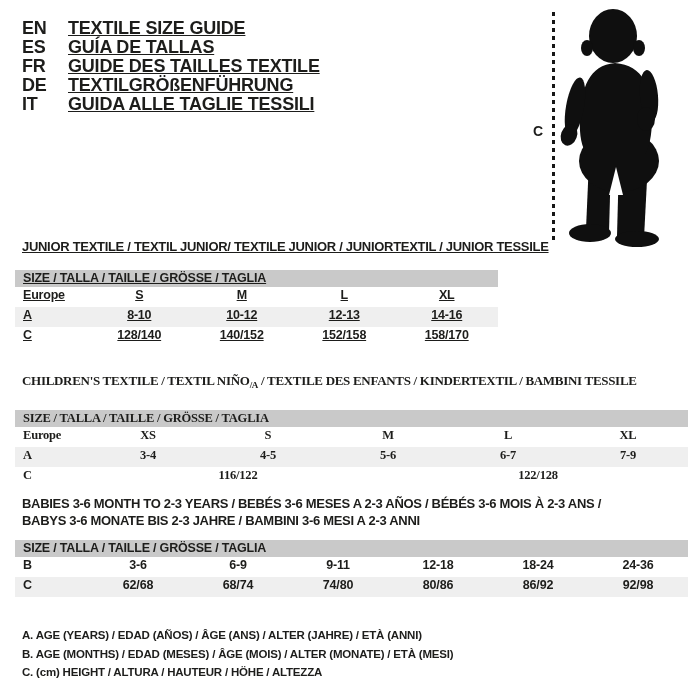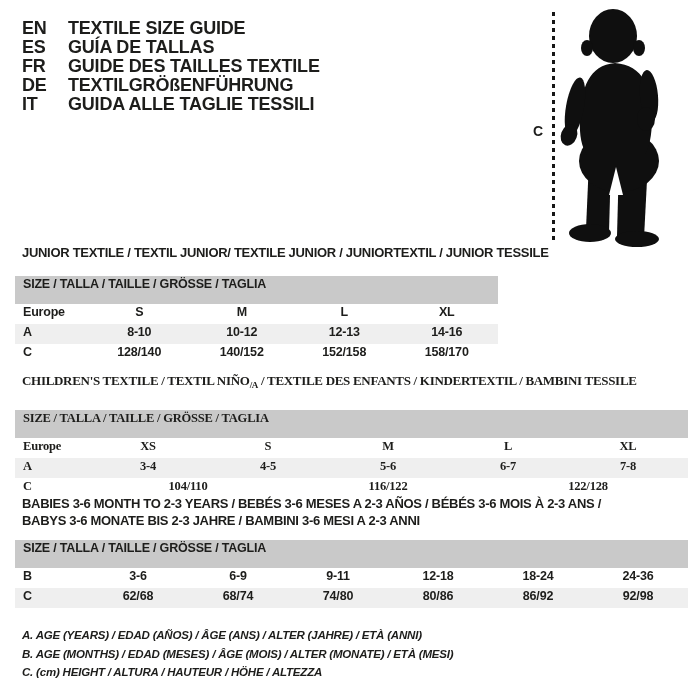--- a/index.html
+++ b/index.html
@@ -9,48 +9,48 @@
     font-family:"Liberation Sans","DejaVu Sans",sans-serif;
     font-weight:700;
     -webkit-font-smoothing:antialiased;
   }
   .abs{position:absolute;}
 
   
   .lang-list{left:22px;top:19px;}
   .lang-row{display:flex;height:19px;line-height:19px;font-size:18px;letter-spacing:-0.2px;}
   .lang-code{width:46px;}
-  .lang-title{white-space:nowrap;}
+  .lang-title{white-space:nowrap;text-decoration:underline;}
 
   
   .measure-label{left:533px;top:123px;font-size:14px;}
   .dash-line{left:552px;top:12px;width:3px;height:231px;
     background:repeating-linear-gradient(to bottom,#161616 0 4px,transparent 4px 8px);}
   .silhouette{left:553px;top:3px;width:140px;height:245px;}
 
   
   .table-block{left:15px;}
-  .t1{top:244px;width:483px;}
+  .t1{top:238px;width:483px;text-decoration:underline;}
   .t2{top:372px;width:673px;font-family:Liberation Serif, serif;}
   .t3{top:495px;width:673px;}
   .tbl-title{margin-left:7px;font-size:13px;line-height:17px;letter-spacing:-0.3px;white-space:nowrap;}
-  .band{height:28px;line-height:17px;background:#c9c9c9;padding-left:8px;
+  .band{height:17px;line-height:17px;background:#c9c9c9;padding-left:8px;
     font-size:12.5px;letter-spacing:-0.2px;}
   .t1 .band{margin-top:15px;}
   .t2 .band{margin-top:16px;}
   .t3 .band{margin-top:11px;}
   .trow{display:flex;height:20px;line-height:17.5px;font-size:12.5px;letter-spacing:-0.2px;}
   .trow.shaded{background:#efefef;}
   .lab{width:65px;padding-left:8px;}
   .cell{flex:1;text-align:center;}
   .sub{font-size:9px;vertical-align:-3px;}
 
   
   .footnotes{left:22px;top:626px;}
-  .fn-line{font-size:11.5px;line-height:18.5px;letter-spacing:-0.2px;white-space:nowrap;font-style:italic;}
+  .fn-line{font-size:11.5px;line-height:18.5px;letter-spacing:-0.2px;white-space:nowrap;}
 </style>
 </head>
 <body>
 
 <div class="abs lang-list">
     <div class="lang-row">
       <span class="lang-code">EN</span>
       <span class="lang-title">TEXTILE SIZE GUIDE</span>
     </div>
     <div class="lang-row">
@@ -134,25 +134,24 @@
       <span class="cell">M</span>
       <span class="cell">L</span>
       <span class="cell">XL</span>
     </div>
     <div class="trow shaded">
       <span class="lab">A</span>
       <span class="cell">3-4</span>
       <span class="cell">4-5</span>
       <span class="cell">5-6</span>
       <span class="cell">6-7</span>
-      <span class="cell">7-8</span>
+      <span class="cell">7-9</span>
     </div>
     <div class="trow">
       <span class="lab">C</span>
-      <span class="cell">104/110</span>
       <span class="cell">116/122</span>
       <span class="cell">122/128</span>
     </div>
   </section>
 <section class="abs table-block t3">
     <div class="tbl-title"><span>BABIES 3-6 MONTH TO 2-3 YEARS / BEBÉS 3-6 MESES A 2-3 AÑOS / BÉBÉS 3-6 MOIS À 2-3 ANS /</span></div>
     <div class="tbl-title"><span>BABYS 3-6 MONATE BIS 2-3 JAHRE / BAMBINI 3-6 MESI A 2-3 ANNI</span></div>
     <div class="band">SIZE / TALLA / TAILLE / GRÖSSE / TAGLIA</div>
     <div class="trow">
       <span class="lab">B</span>

